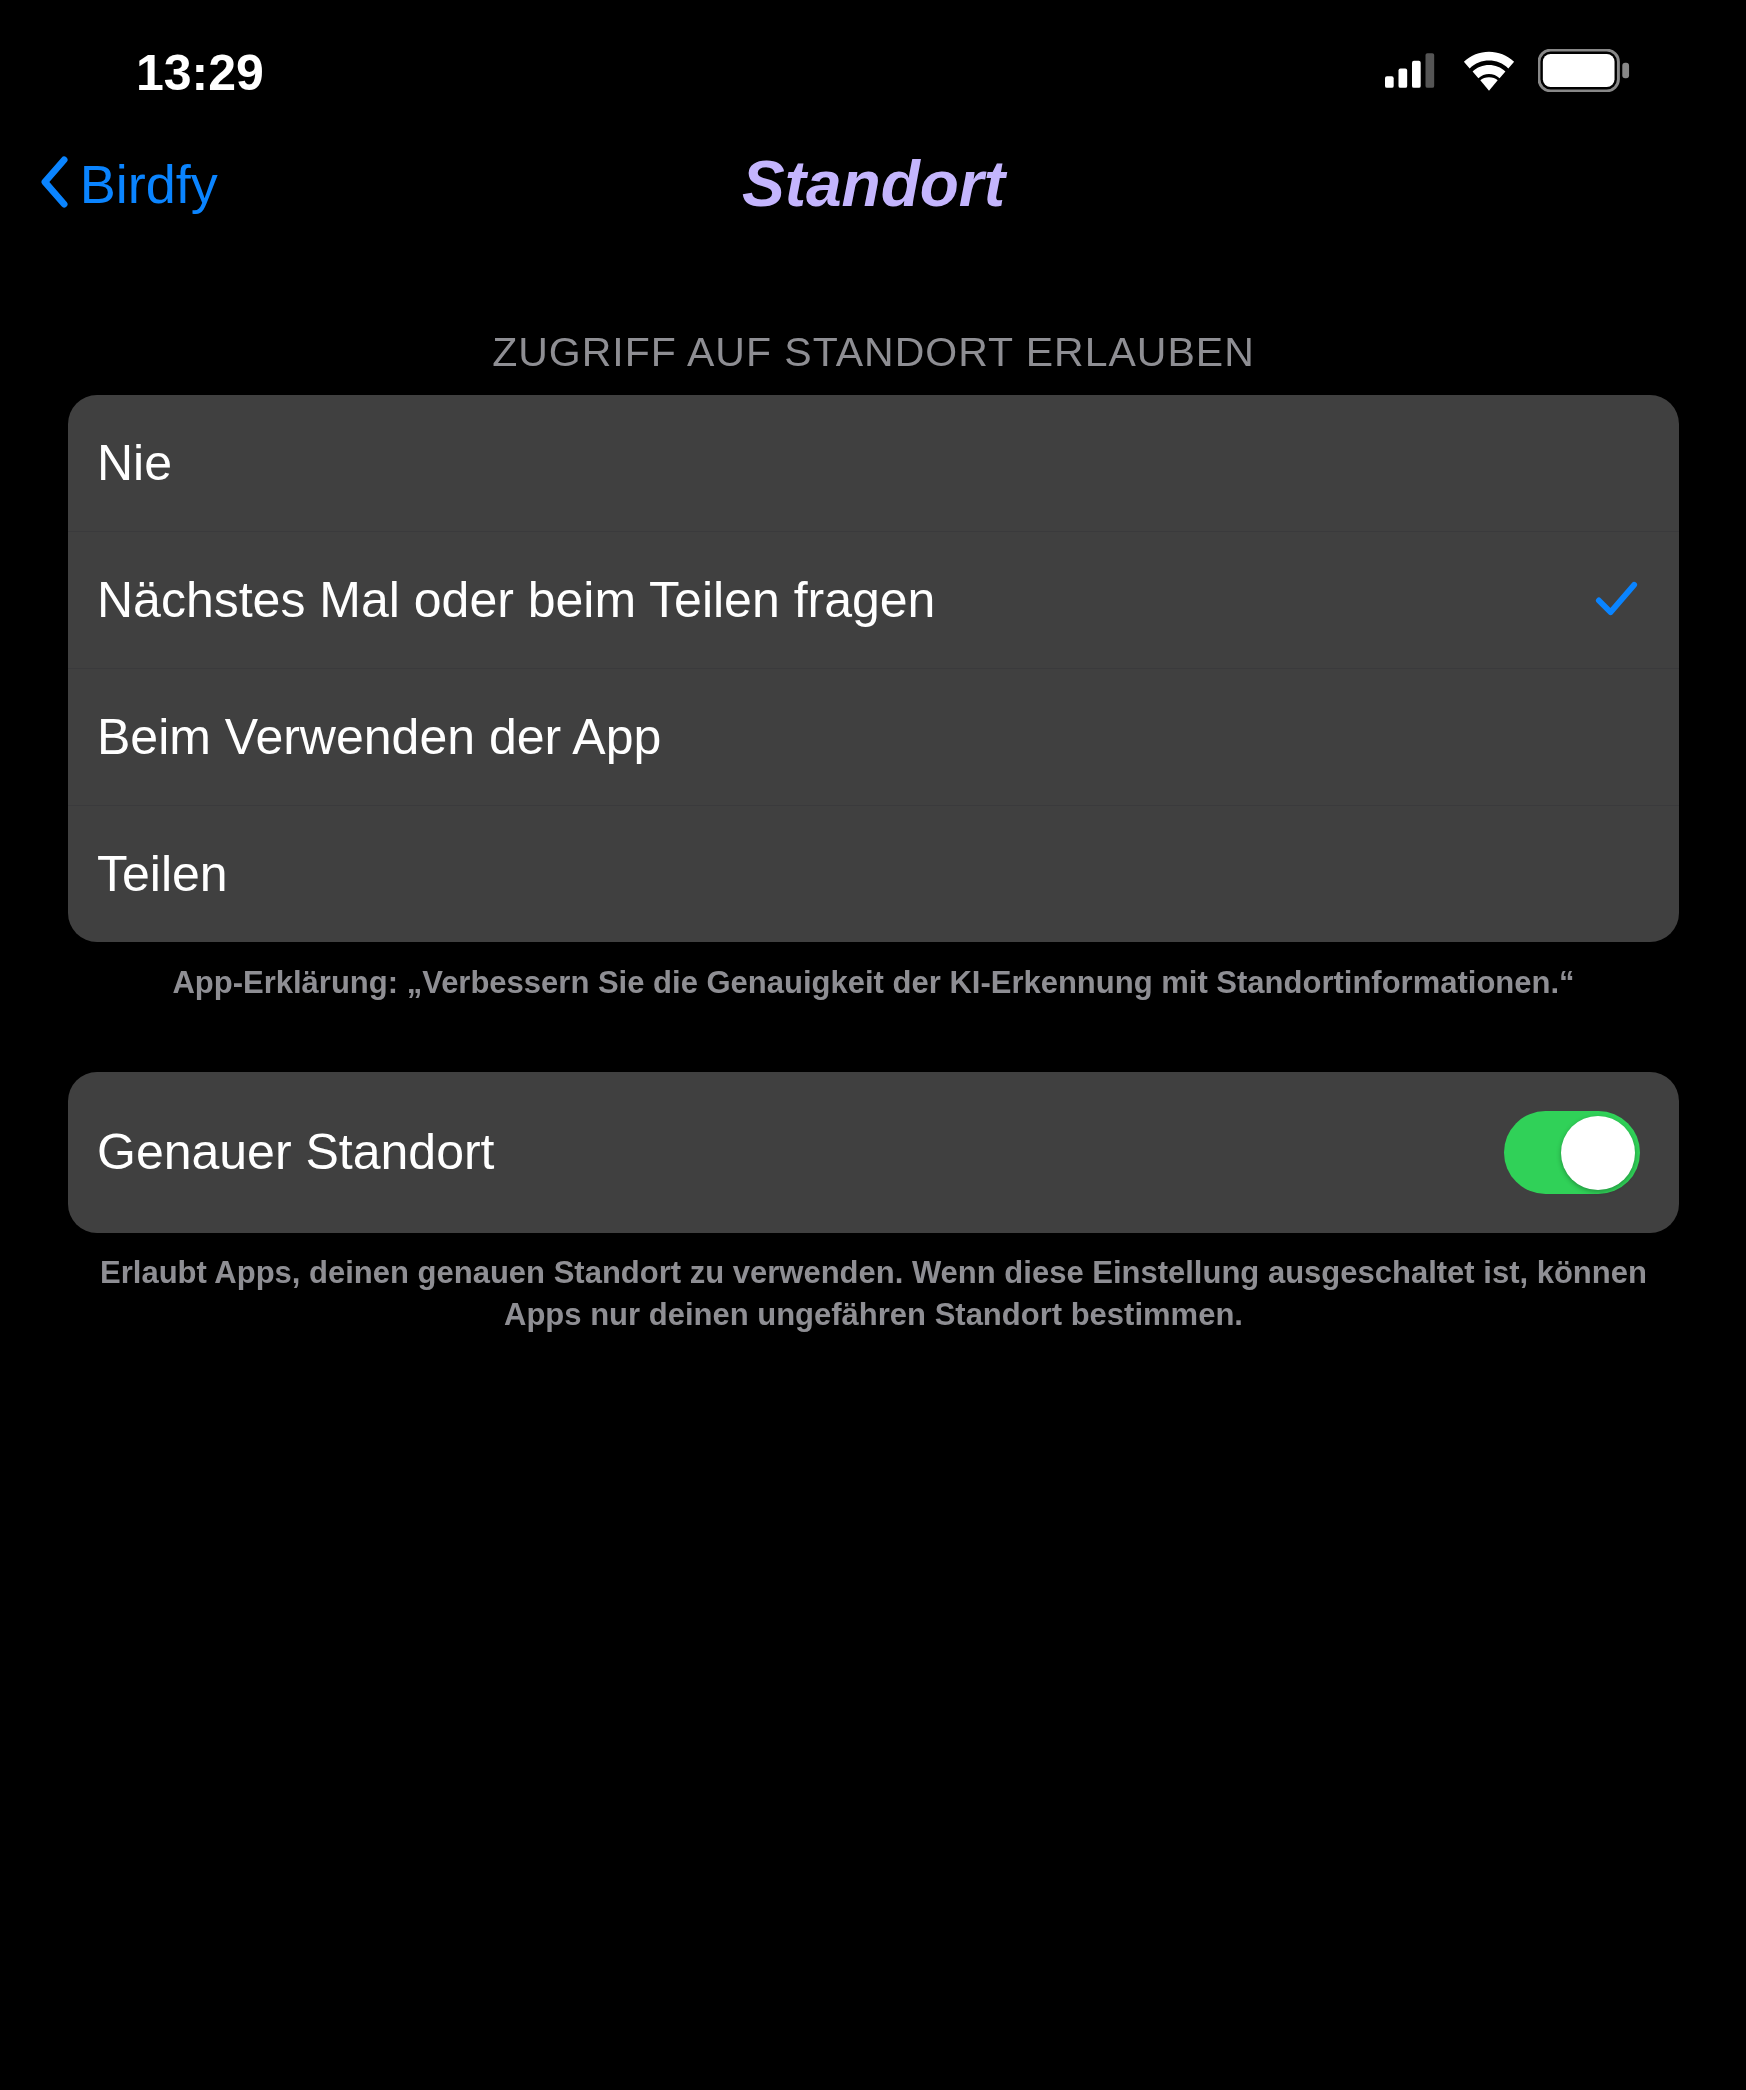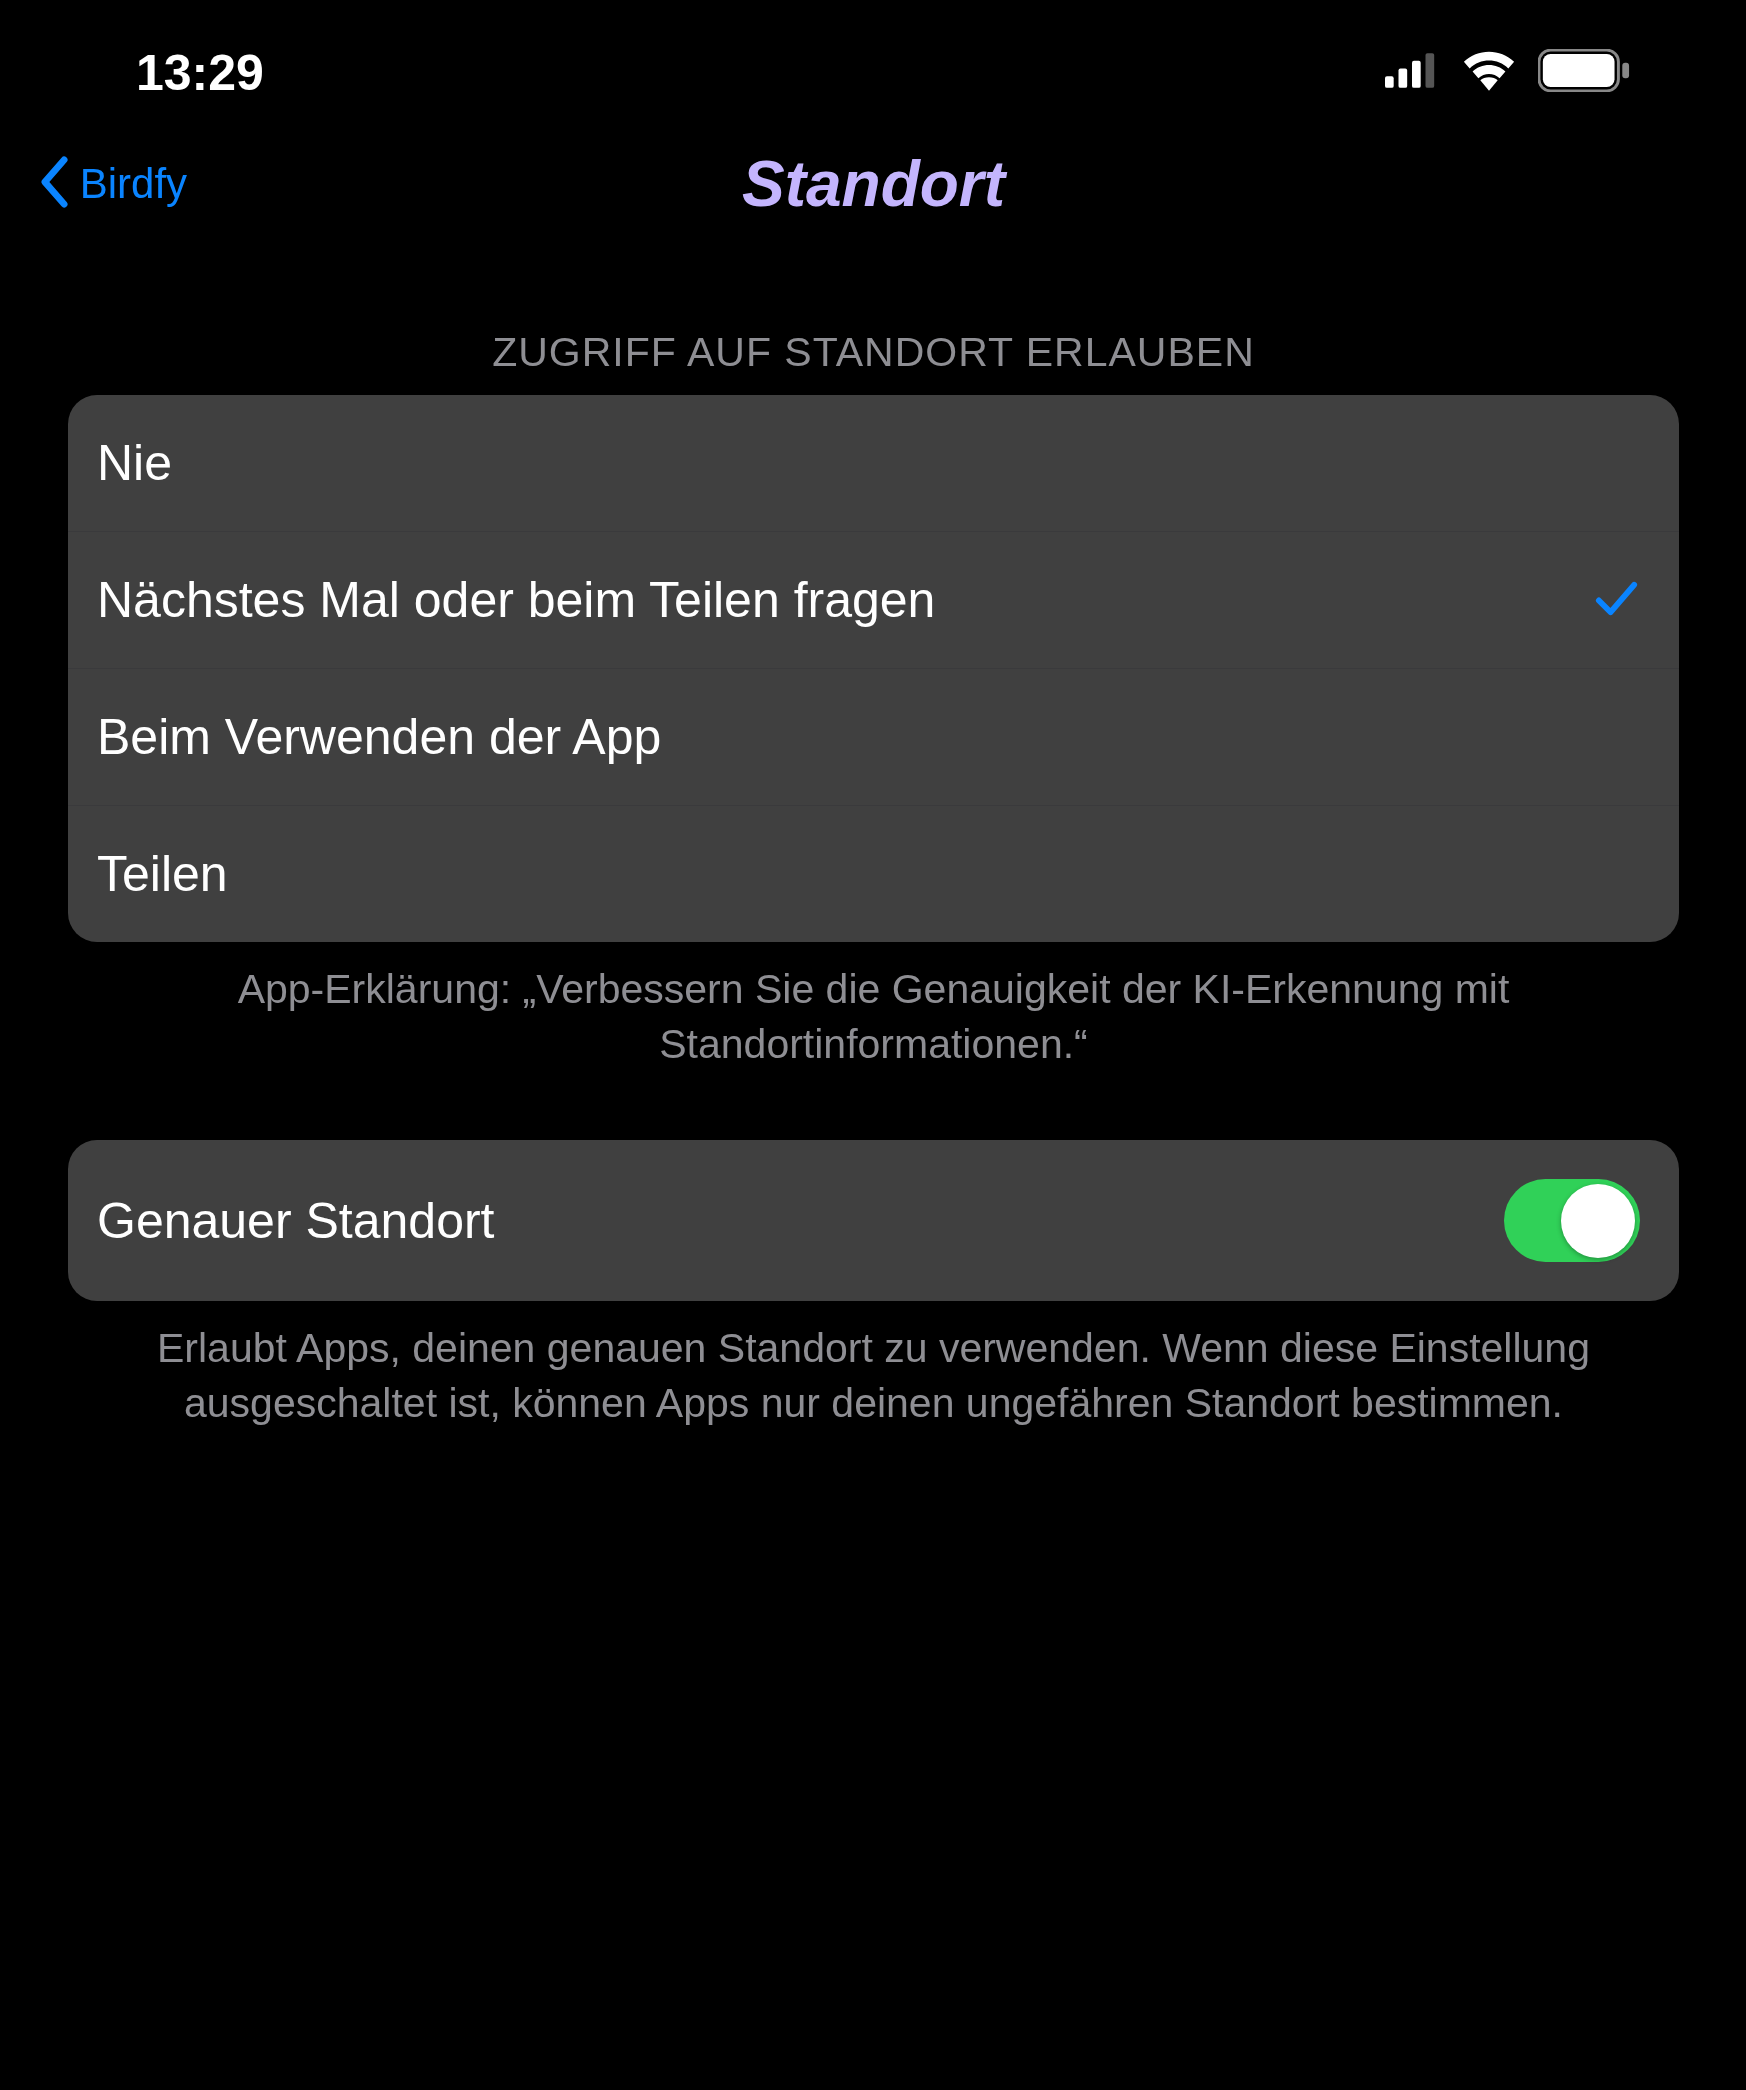--- a/index.html
+++ b/index.html
@@ -43,21 +43,21 @@
     display: flex;
     align-items: center;
     color: #0a84ff;
     gap: 9.7px;
   }
   .back-chevron {
     width: 31px;
     height: 52px;
   }
   .back-label {
-    font-size: 42px;
+    font-size: 54px;
     font-weight: 400;
     color: #0a84ff;
   }
   .nav-title {
     position: absolute;
     left: 50%;
     transform: translateX(-50%);
     font-size: 64px;
     font-weight: 600;
     color: #c4b5fd;
@@ -69,22 +69,22 @@
   }
   .section-header {
     font-size: 41px;
     font-weight: 400;
     color: #8e8e93;
     letter-spacing: 1px;
     padding: 0 29px 19.4px 29px;
     text-transform: uppercase;
   }
   .section-footer {
-    font-size: 41px;
-    font-weight: 400;
+    font-size: 31px;
+    font-weight: 700;
     color: #8e8e93;
     padding: 19.4px 29px 0 29px;
     line-height: 1.35;
   }
   .list-group {
     background: #404040;
     border-radius: 29px;
     overflow: hidden;
   }
   .list-row {

